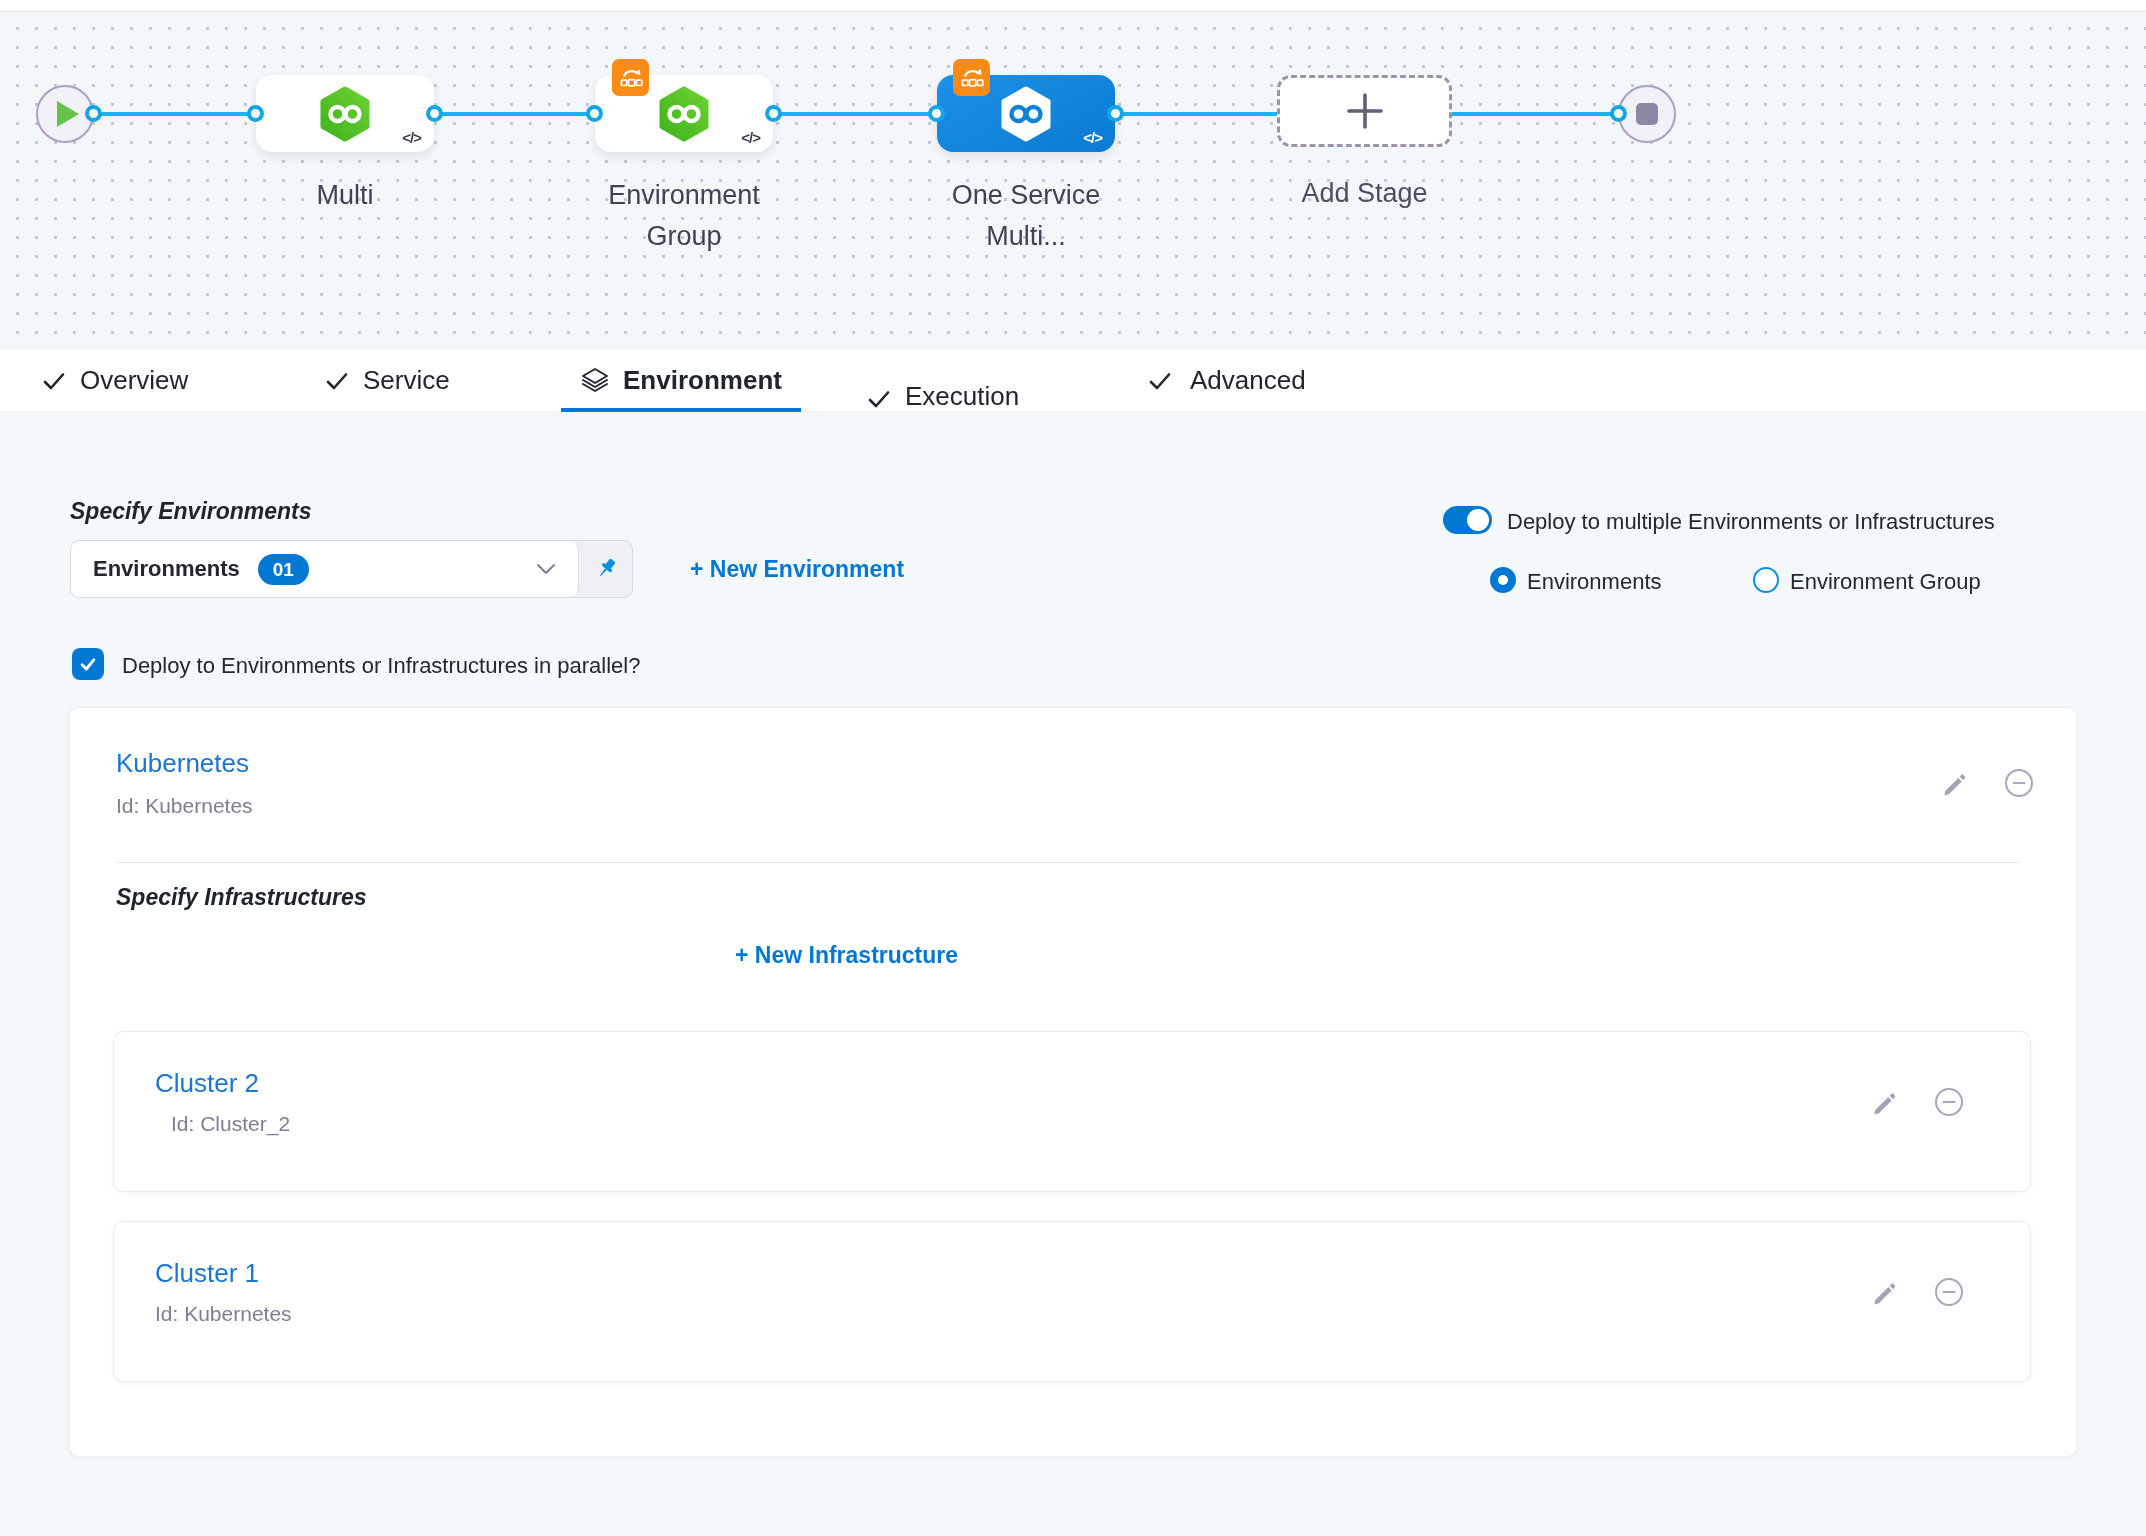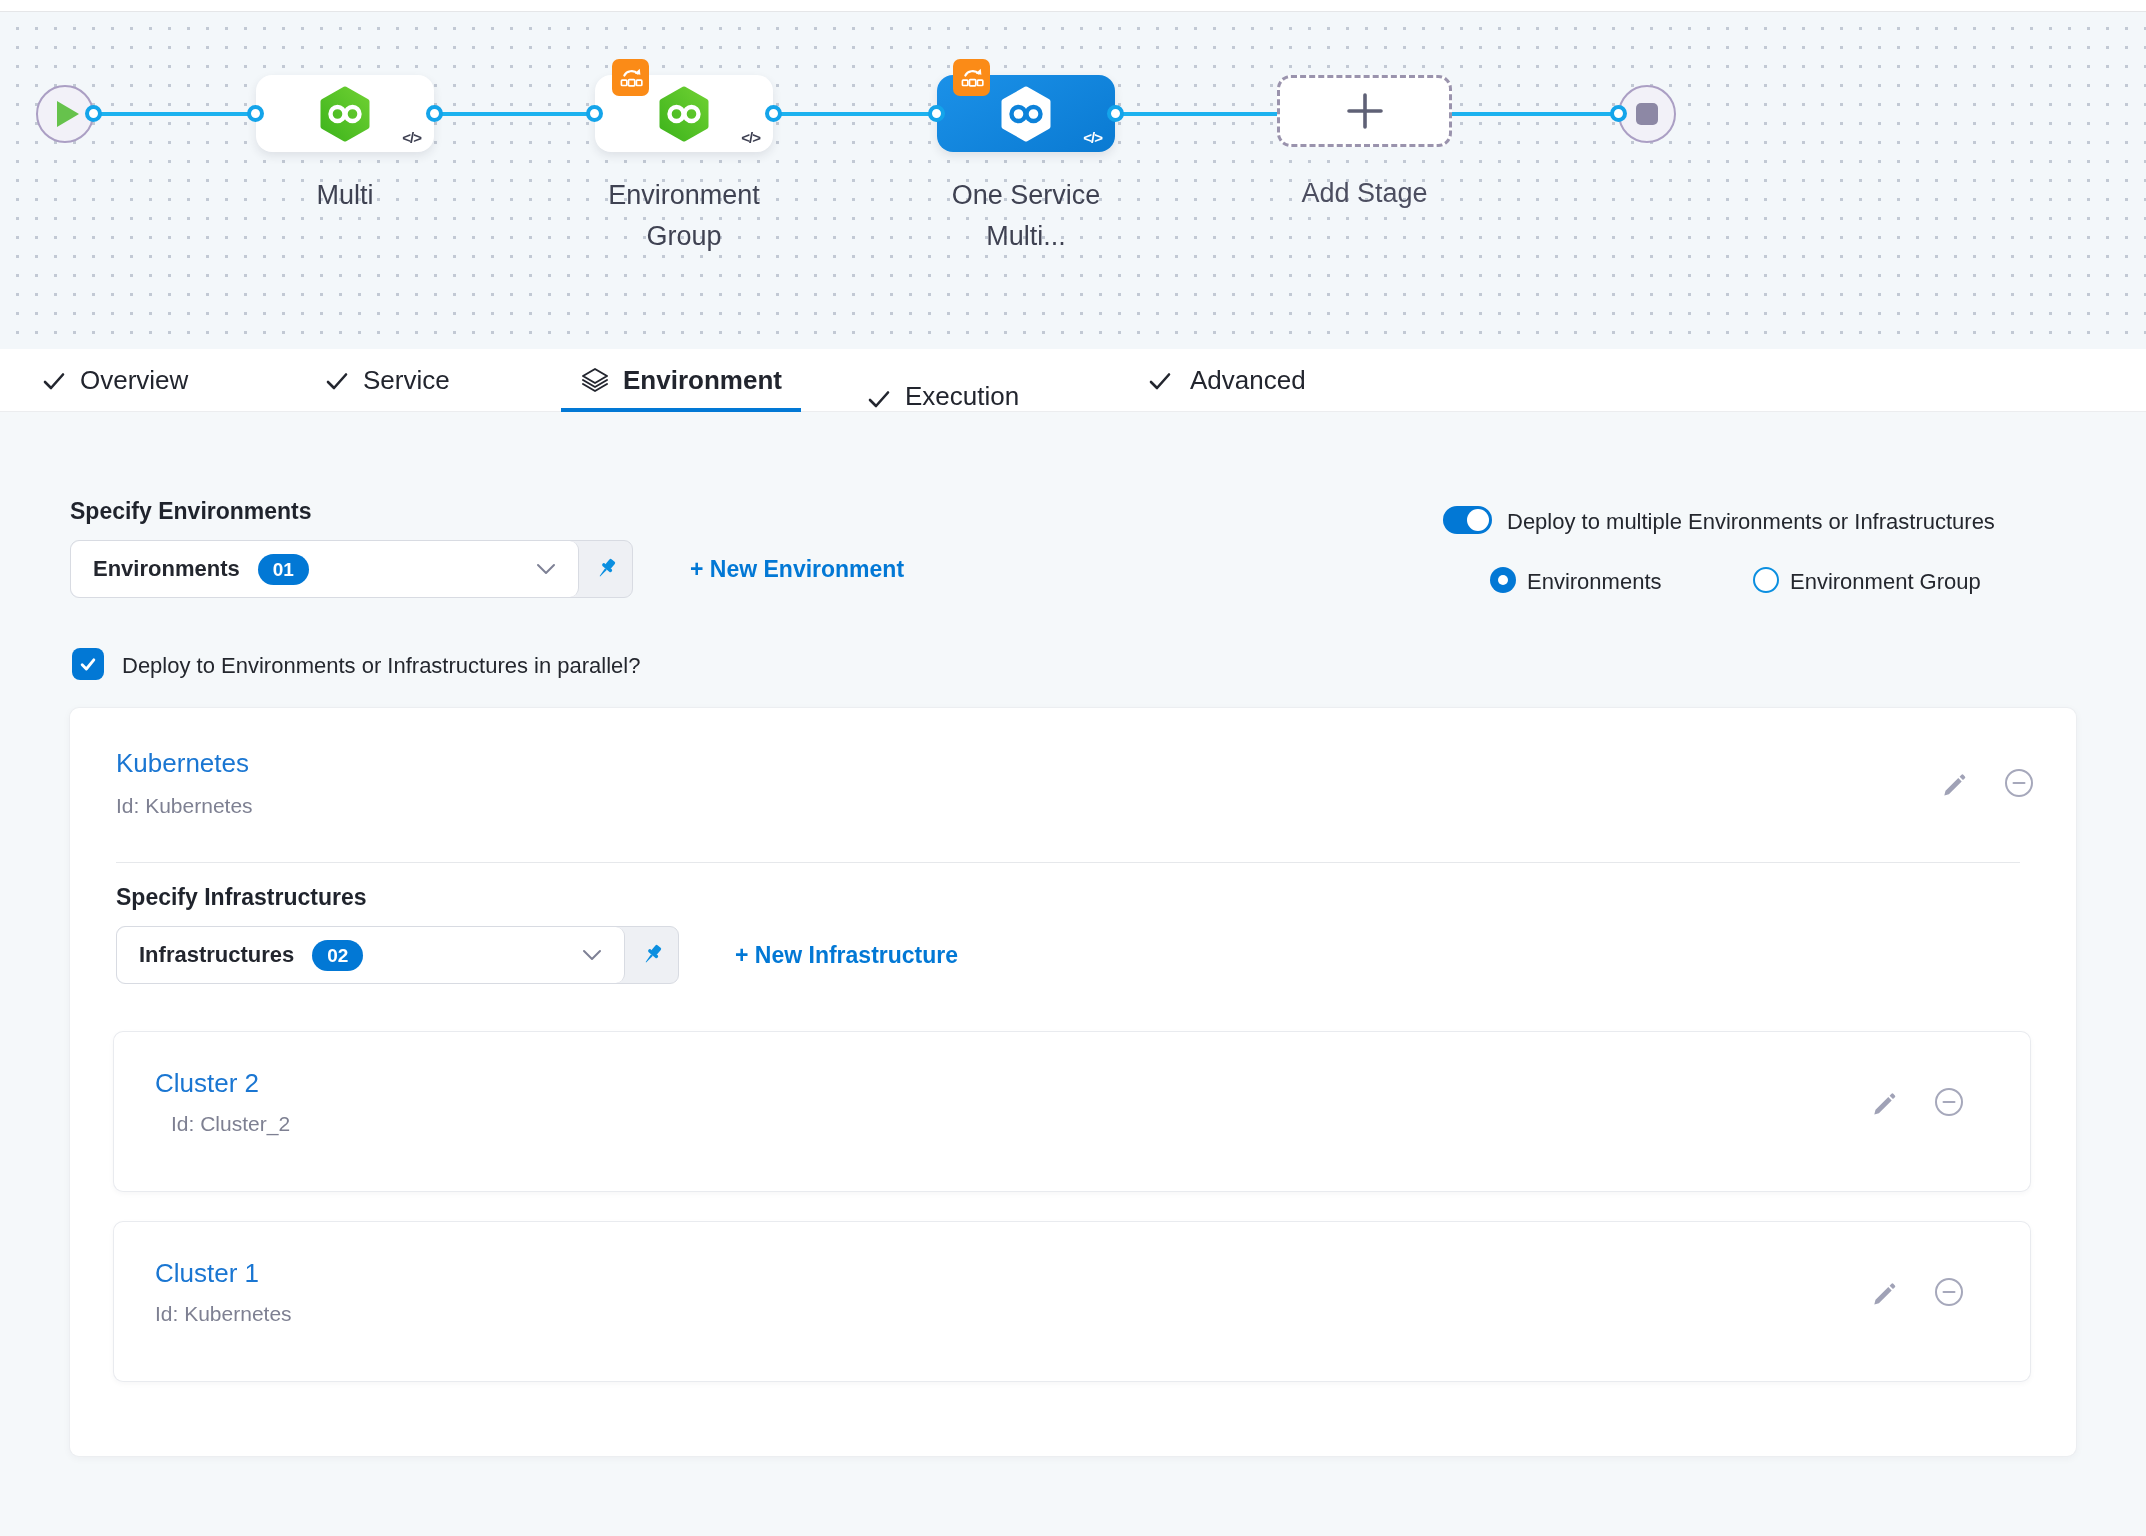--- a/index.html
+++ b/index.html
@@ -33,21 +33,21 @@
   .node-label{position:absolute;text-align:center;font-size:27px;color:#3f4252;line-height:41px;}
 
   
   .tabbar{position:absolute;top:349px;left:0;width:100%;height:63px;background:#fff;border-bottom:1px solid #ecedef;box-sizing:border-box;}
   .tab{position:absolute;top:0;height:63px;display:flex;align-items:center;gap:13px;font-size:26px;color:#22252e;cursor:pointer;}
   .tab.active{font-weight:700;justify-content:center;}
   .tab.active .underline{position:absolute;left:0;bottom:-1px;width:100%;height:5px;background:#0278d5;}
 
   
   .content{position:absolute;top:412px;left:0;width:100%;height:1124px;background:#f5f8fa;}
-  .h-section{position:absolute;font-size:23px;font-weight:700;color:#1f232c;}
+  .h-section{position:absolute;font-size:23px;font-weight:700;color:#1f232c;font-style:italic;}
   .dd{position:absolute;height:58px;width:563px;background:#eef0f4;border:1px solid #d8dbe2;border-radius:9px;
     box-sizing:border-box;display:flex;}
   .dd-field{width:508px;height:100%;background:#fff;border-right:1px solid #d8dbe2;border-radius:9px;
     box-sizing:border-box;display:flex;align-items:center;padding:0 22px;}
   .dd-label{font-size:22px;font-weight:600;color:#23262e;}
   .count-pill{margin-left:18px;background:#0278d5;color:#fff;font-size:19px;font-weight:700;
     height:31px;line-height:31px;padding:0 15px;border-radius:16px;}
   .dd-chevron{margin-left:auto;}
   .dd-pin{flex:1;display:flex;align-items:center;justify-content:center;cursor:pointer;}
   .link{position:absolute;color:#0278d5;font-size:23px;font-weight:700;cursor:pointer;}
@@ -278,38 +278,20 @@
           <circle cx="15" cy="15" r="13" fill="none" stroke="#a6a8bb" stroke-width="2"></circle>
           <line x1="9.5" y1="15" x2="20.5" y2="15" stroke="#a6a8bb" stroke-width="2" stroke-linecap="round"></line>
           </svg>
       </span>
     </div>
 
     <div class="divider" style="left:46px;right:56px;top:154px;"></div>
 
     <div class="h-section" style="left:46px;top:176px;">Specify Infrastructures</div>
 
-    <div class="dd" style="left:46px;top:218px;">
-      <div class="dd-field">
-        <span class="dd-label">Infrastructures</span>
-        <span class="count-pill">02</span>
-        <svg class="dd-chevron" width="20" height="12" viewBox="0 0 20 12">
-          <path d="M2 2 l8 8 8 -8" fill="none" stroke="#7e8195" stroke-width="2" stroke-linecap="round" stroke-linejoin="round"></path>
-          </svg>
-      </div>
-      <div class="dd-pin">
-        <svg width="28" height="28" viewBox="0 0 28 28">
-          <g transform="rotate(40 14 14)" fill="#0b8fe0">
-            <rect x="10.5" y="3" width="7" height="8" rx="1.5"></rect>
-            <rect x="8" y="10.5" width="12" height="3.5" rx="1.75"></rect>
-            <path d="M12.8 14 h2.4 l-0.9 9.5 h-0.6 z"></path>
-          </g>
-          </svg>
-      </div>
-    </div>
 
     <div class="link" style="left:665px;top:234px;">+ New Infrastructure</div>
 
     <div class="infra-card" style="top:324px;">
       <div class="card-title" style="left:41px;top:36px;">Cluster 2</div>
       <div class="card-id" style="left:41px;top:80px;margin-left:16px;">Id: Cluster_2</div>
       <div class="actions" style="right:66px;top:55px;">
         <span class="icon-btn">
           <svg width="27" height="27" viewBox="0 0 27 27">
             <path fill="#a0a2b6" d="M4.5 20.8 L17.3 8 l3.4 3.4 L7.9 24.2 l-4.6 1.2 z

